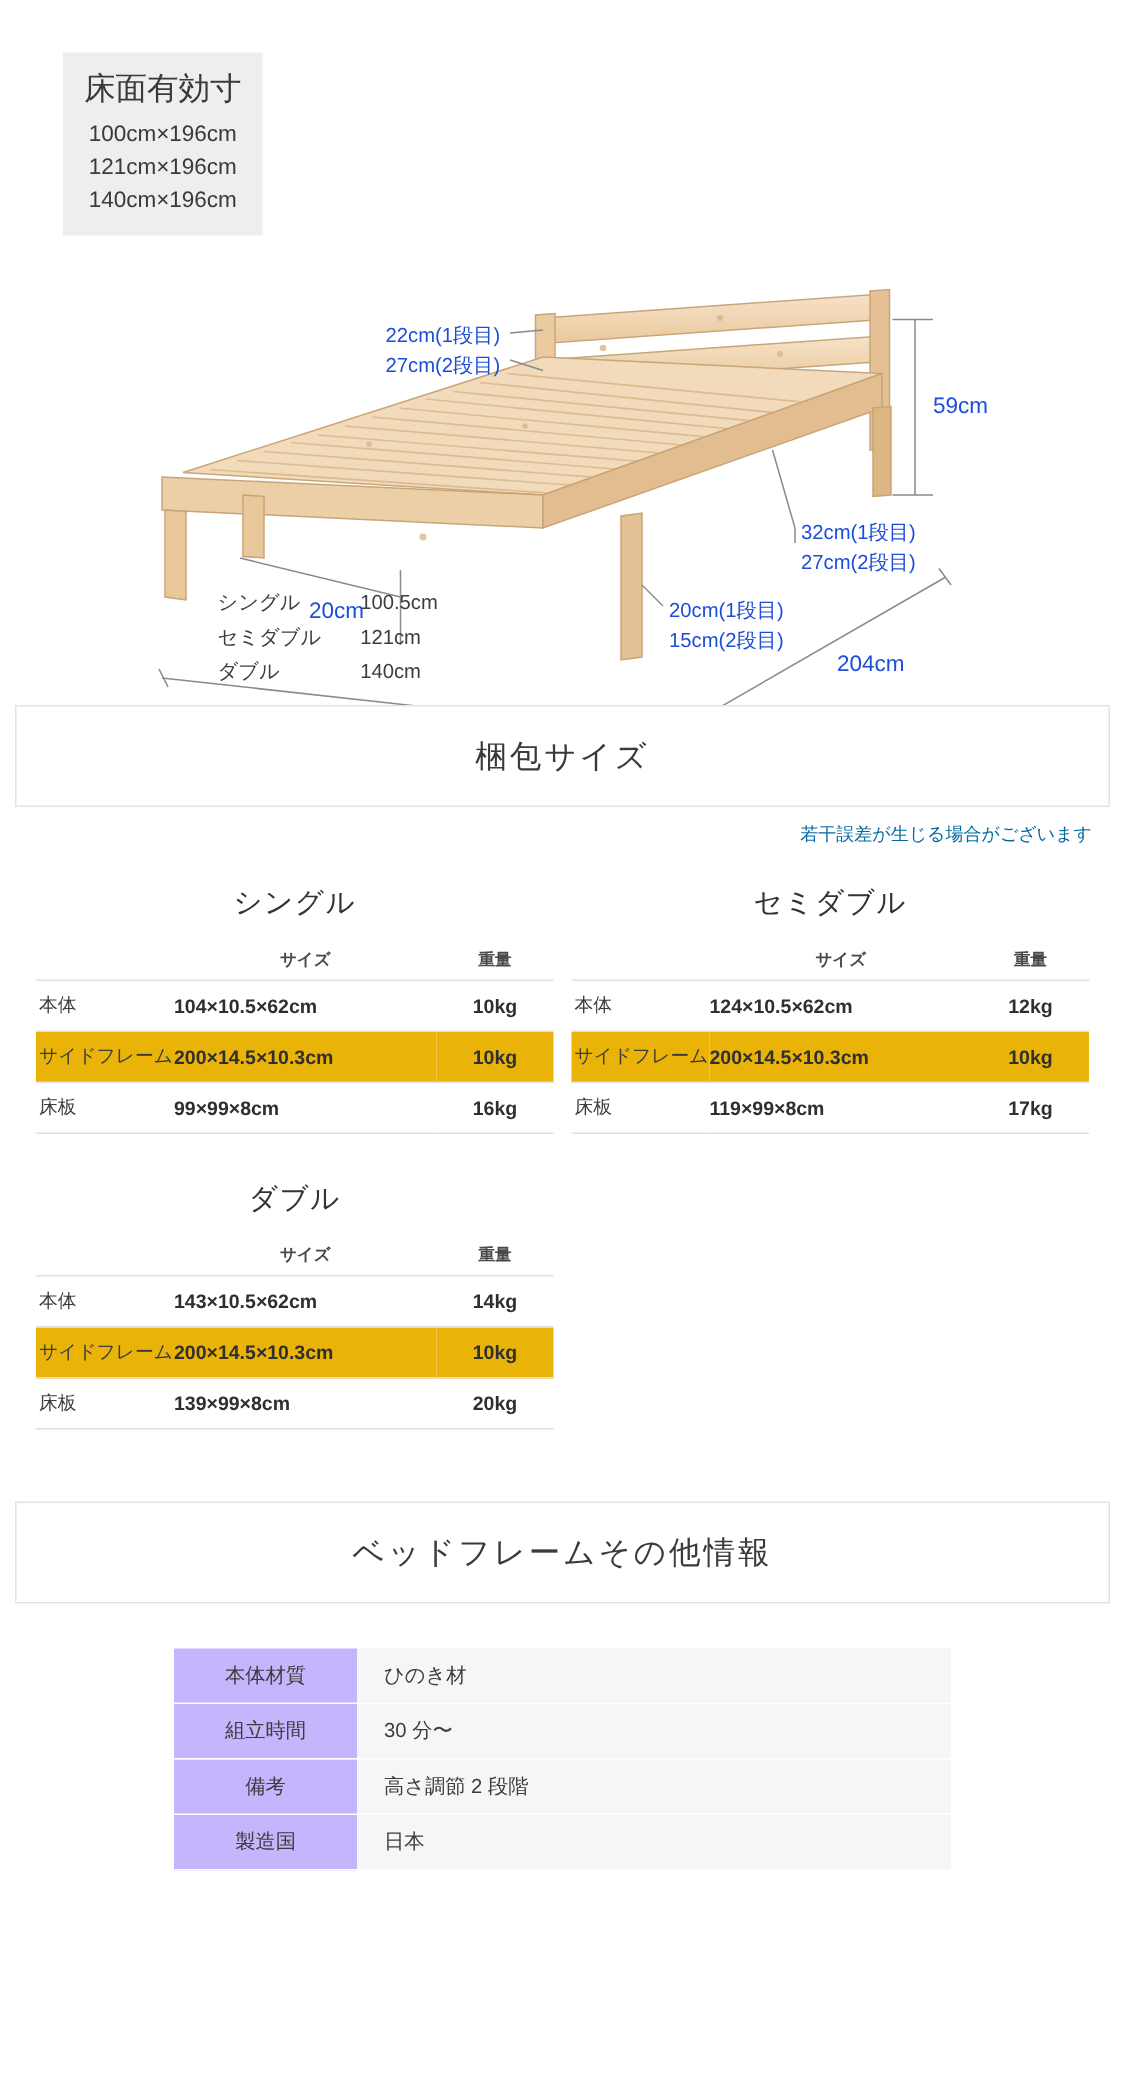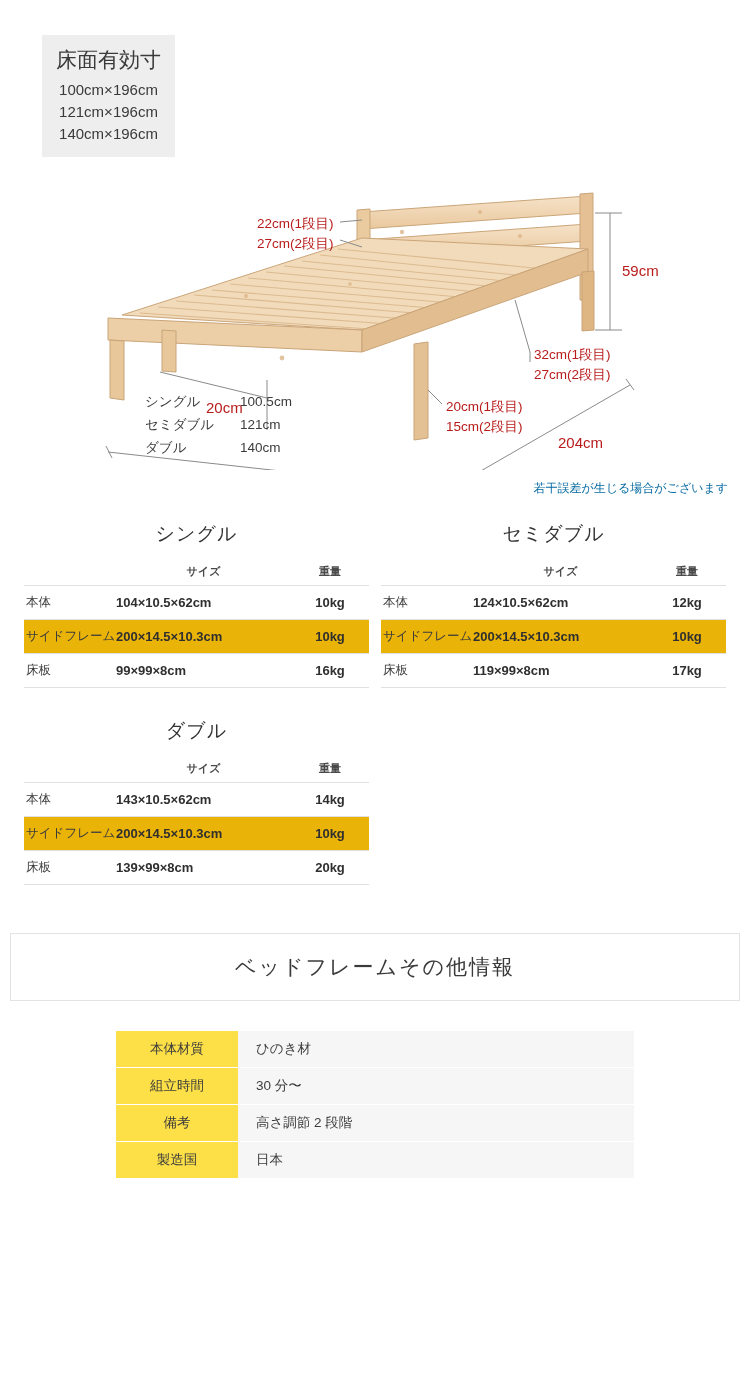--- a/index.html
+++ b/index.html
@@ -51,21 +51,21 @@
   }
   .floor-box .val {
     font-size: 15px;
     color: #3a3a3a;
     white-space: nowrap;
   }
 
   .lbl {
     position: absolute;
     font-size: 13.5px;
-    color: #b91c1c;
+    color: #1d4ed8;
     line-height: 1.35;
     white-space: nowrap;
   }
   .lbl.big { font-size: 15px; }
 
   .size-table {
     position: absolute;
     left: 133px;
     top: 390px;
     font-size: 13px;
@@ -143,21 +143,21 @@
   table.info {
     border-collapse: collapse;
     width: 518px;
     font-size: 13.5px;
   }
   table.info td {
     padding: 9px 0 9px 0;
     border-bottom: 1px solid #ffffff;
   }
   table.info td.k {
-    background: #fde047;
+    background: #c4b5fd;
     width: 122px;
     text-align: center;
     color: #3c3c3c;
   }
   table.info td.v {
     background: #f6f6f6;
     padding-left: 18px;
     color: #3c3c3c;
   }
 </style>
@@ -284,20 +284,23 @@
         <td class="v">121cm</td>
       </tr>
       <tr>
         <td>ダブル</td>
         <td class="v">140cm</td>
       </tr>
     </tbody>
       </table>
   </div>
 
+  <div class="section-bar">
+    <span>梱包サイズ</span>
+  </div>
 
   <div class="note">若干誤差が生じる場合がございます</div>
 
   <div class="pack-grid">
 
     <div class="pack-block">
       <div class="pack-title">シングル</div>
       <table class="pack">
         <tbody>
             <tr>

